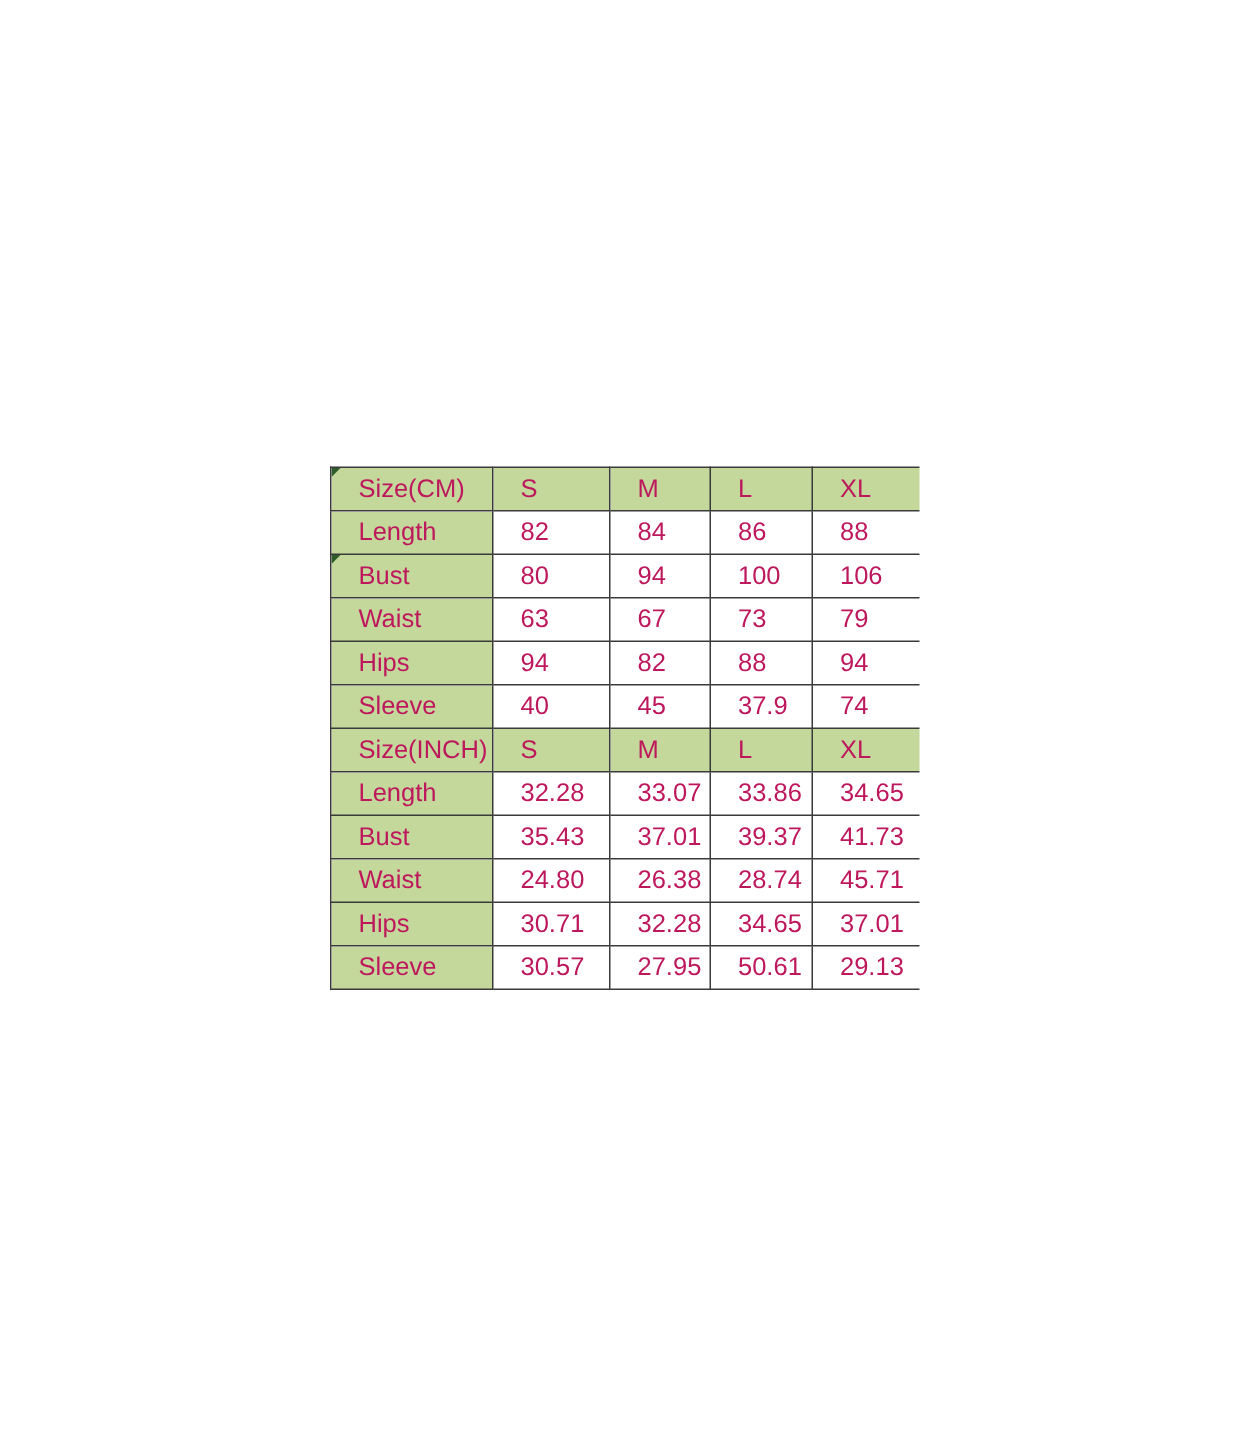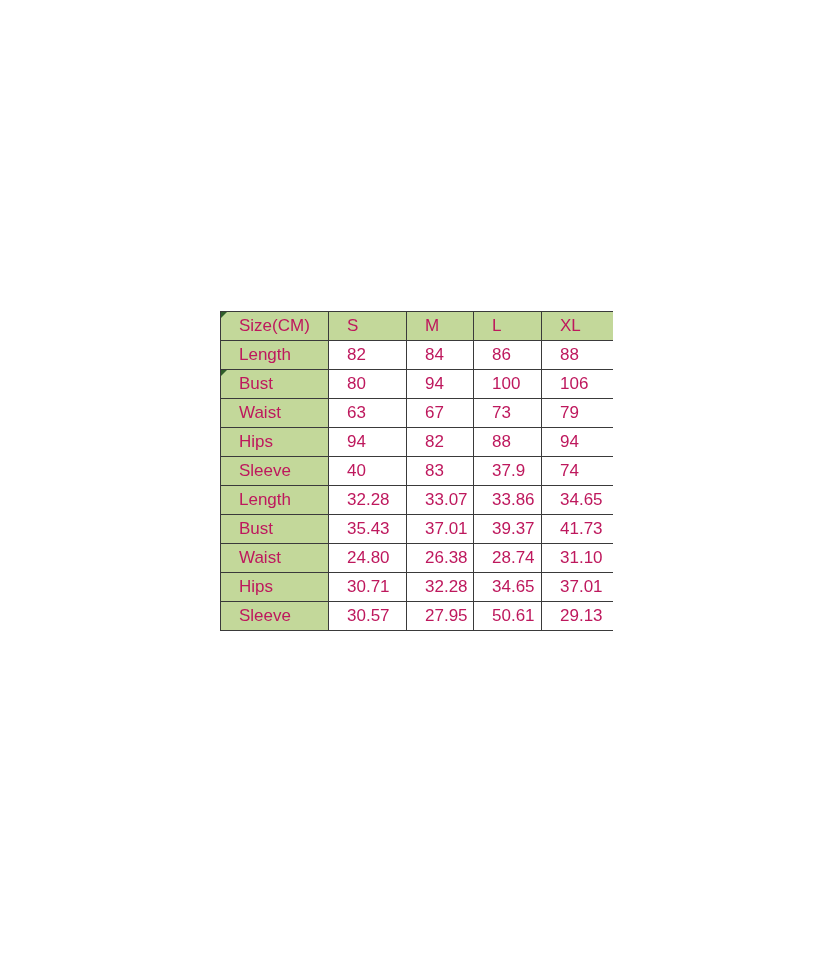--- a/index.html
+++ b/index.html
@@ -131,25 +131,32 @@
         <td class="label">Hips</td>
         <td>94</td>
         <td>82</td>
         <td>88</td>
         <td class="last">94</td>
       </tr>
 
       <tr>
         <td class="label">Sleeve</td>
         <td>40</td>
-        <td>83</td>
+        <td>45</td>
         <td>37.9</td>
         <td class="last">74</td>
       </tr>
 
+      <tr class="section-head">
+        <td class="label">Size(INCH)</td>
+        <td>S</td>
+        <td>M</td>
+        <td>L</td>
+        <td class="last">XL</td>
+      </tr>
 
       <tr>
         <td class="label">Length</td>
         <td>32.28</td>
         <td>33.07</td>
         <td>33.86</td>
         <td class="last">34.65</td>
       </tr>
 
       <tr>
@@ -158,21 +165,21 @@
         <td>37.01</td>
         <td>39.37</td>
         <td class="last">41.73</td>
       </tr>
 
       <tr>
         <td class="label">Waist</td>
         <td>24.80</td>
         <td>26.38</td>
         <td>28.74</td>
-        <td class="last">31.10</td>
+        <td class="last">45.71</td>
       </tr>
 
       <tr>
         <td class="label">Hips</td>
         <td>30.71</td>
         <td>32.28</td>
         <td>34.65</td>
         <td class="last">37.01</td>
       </tr>
 

